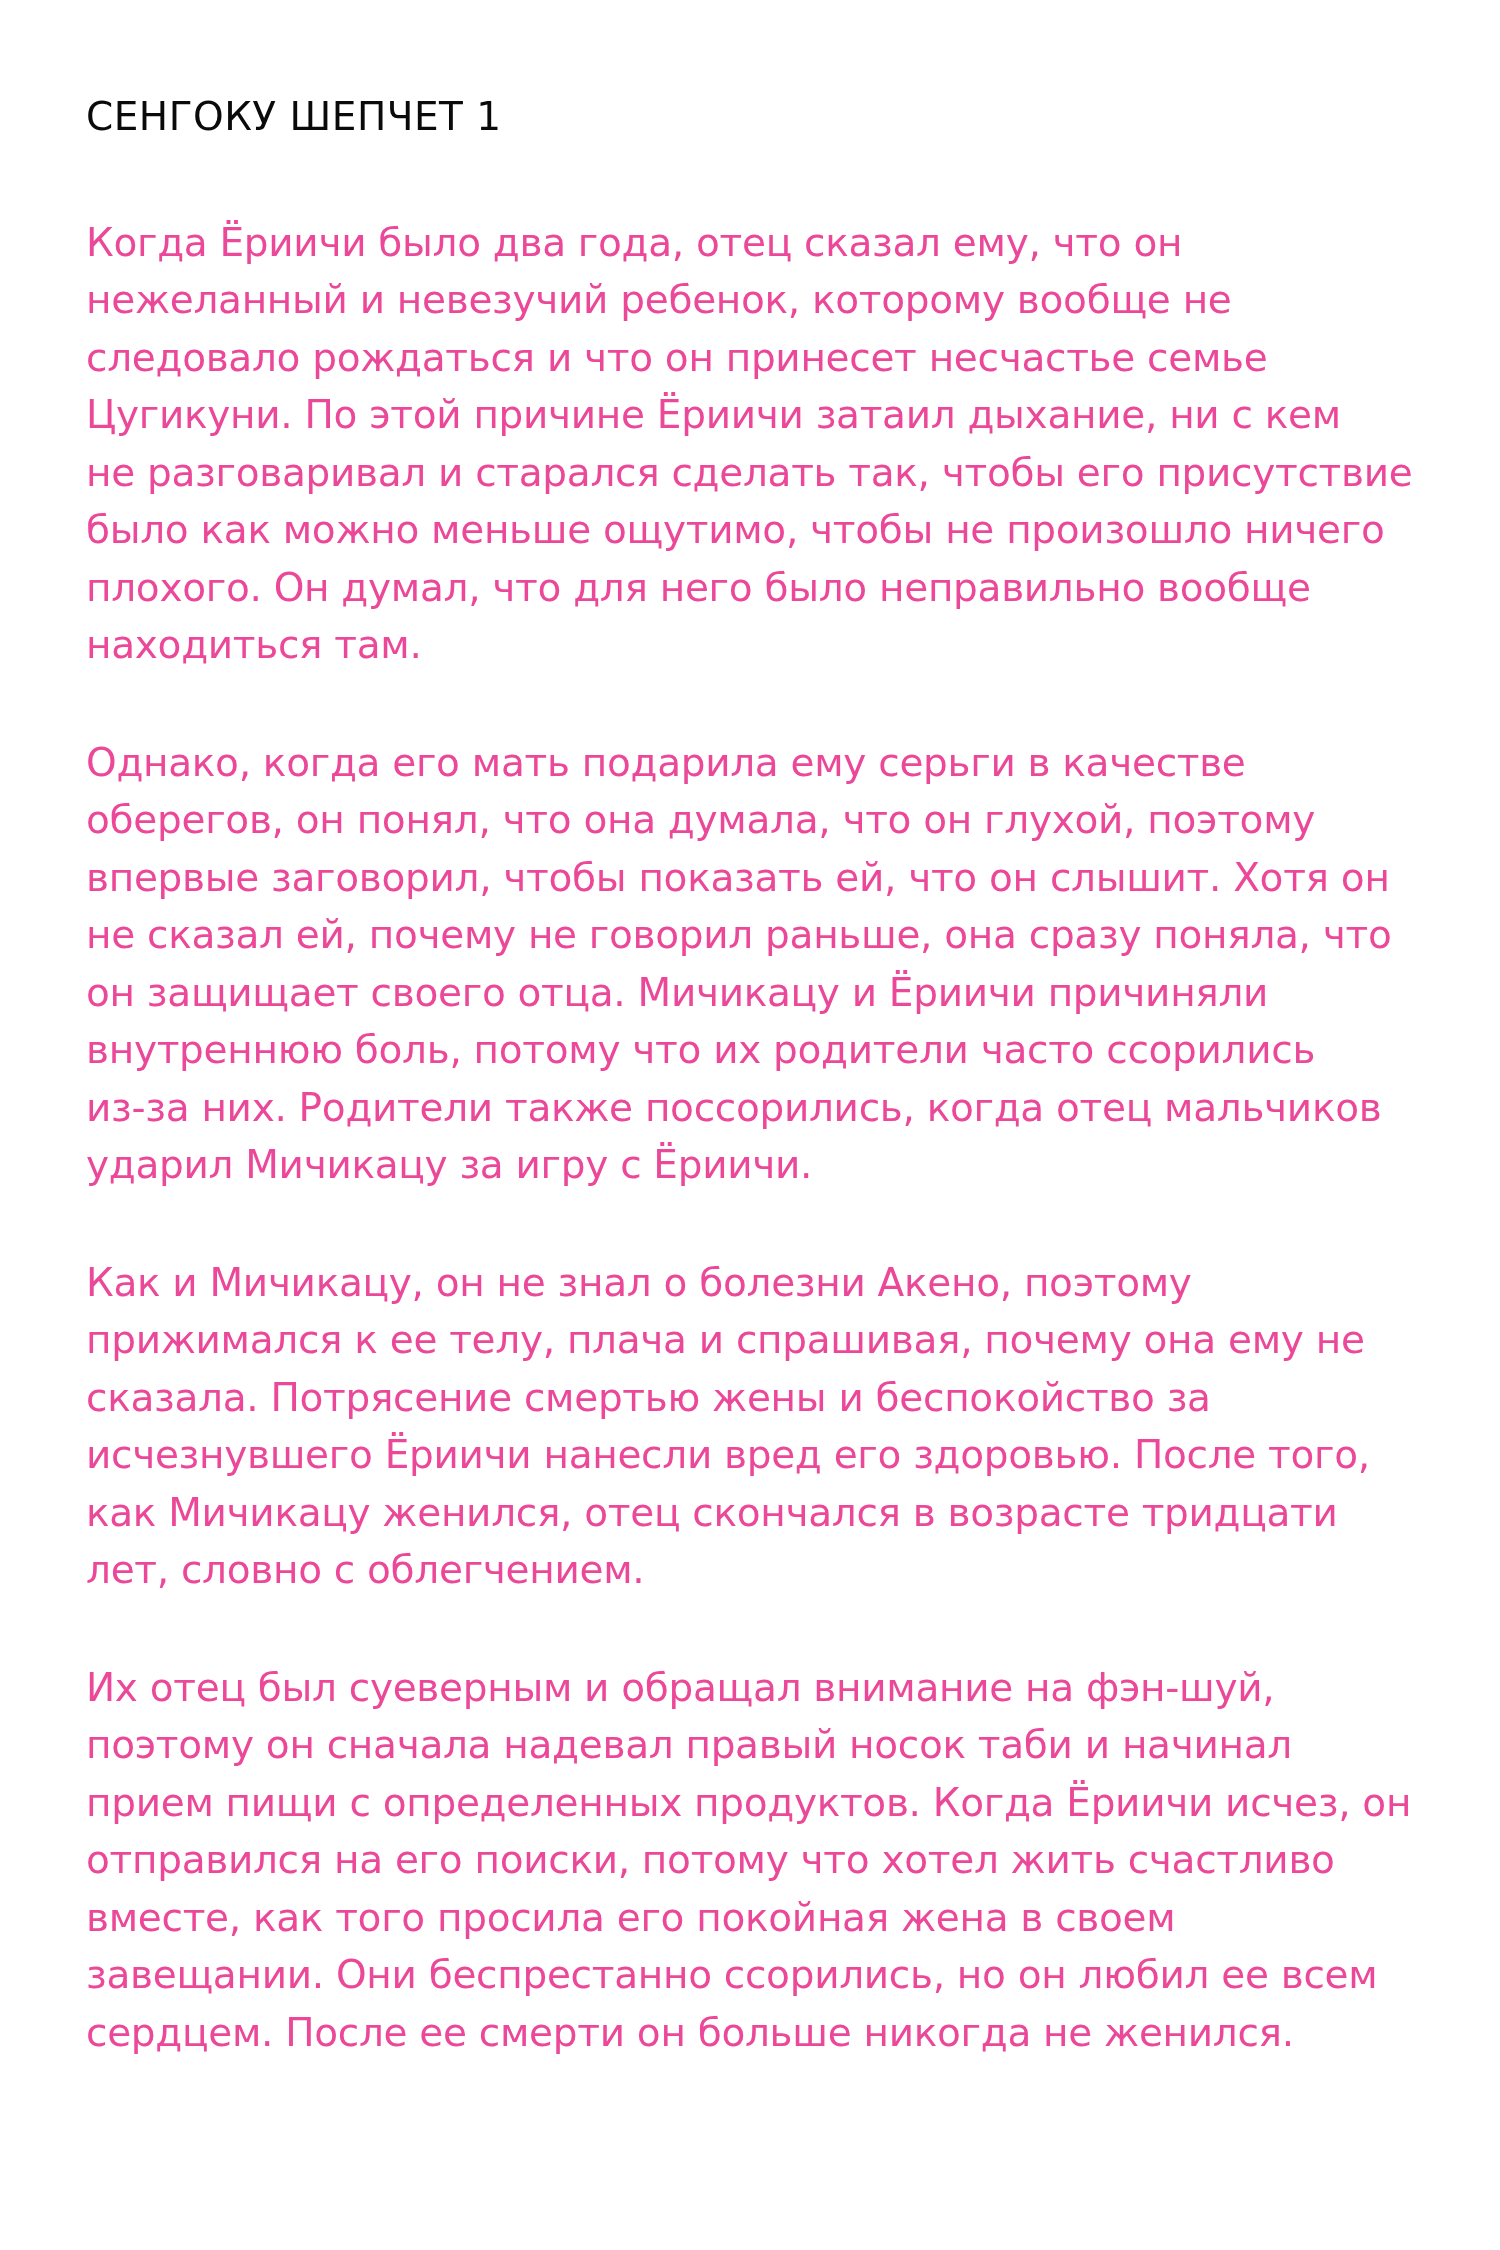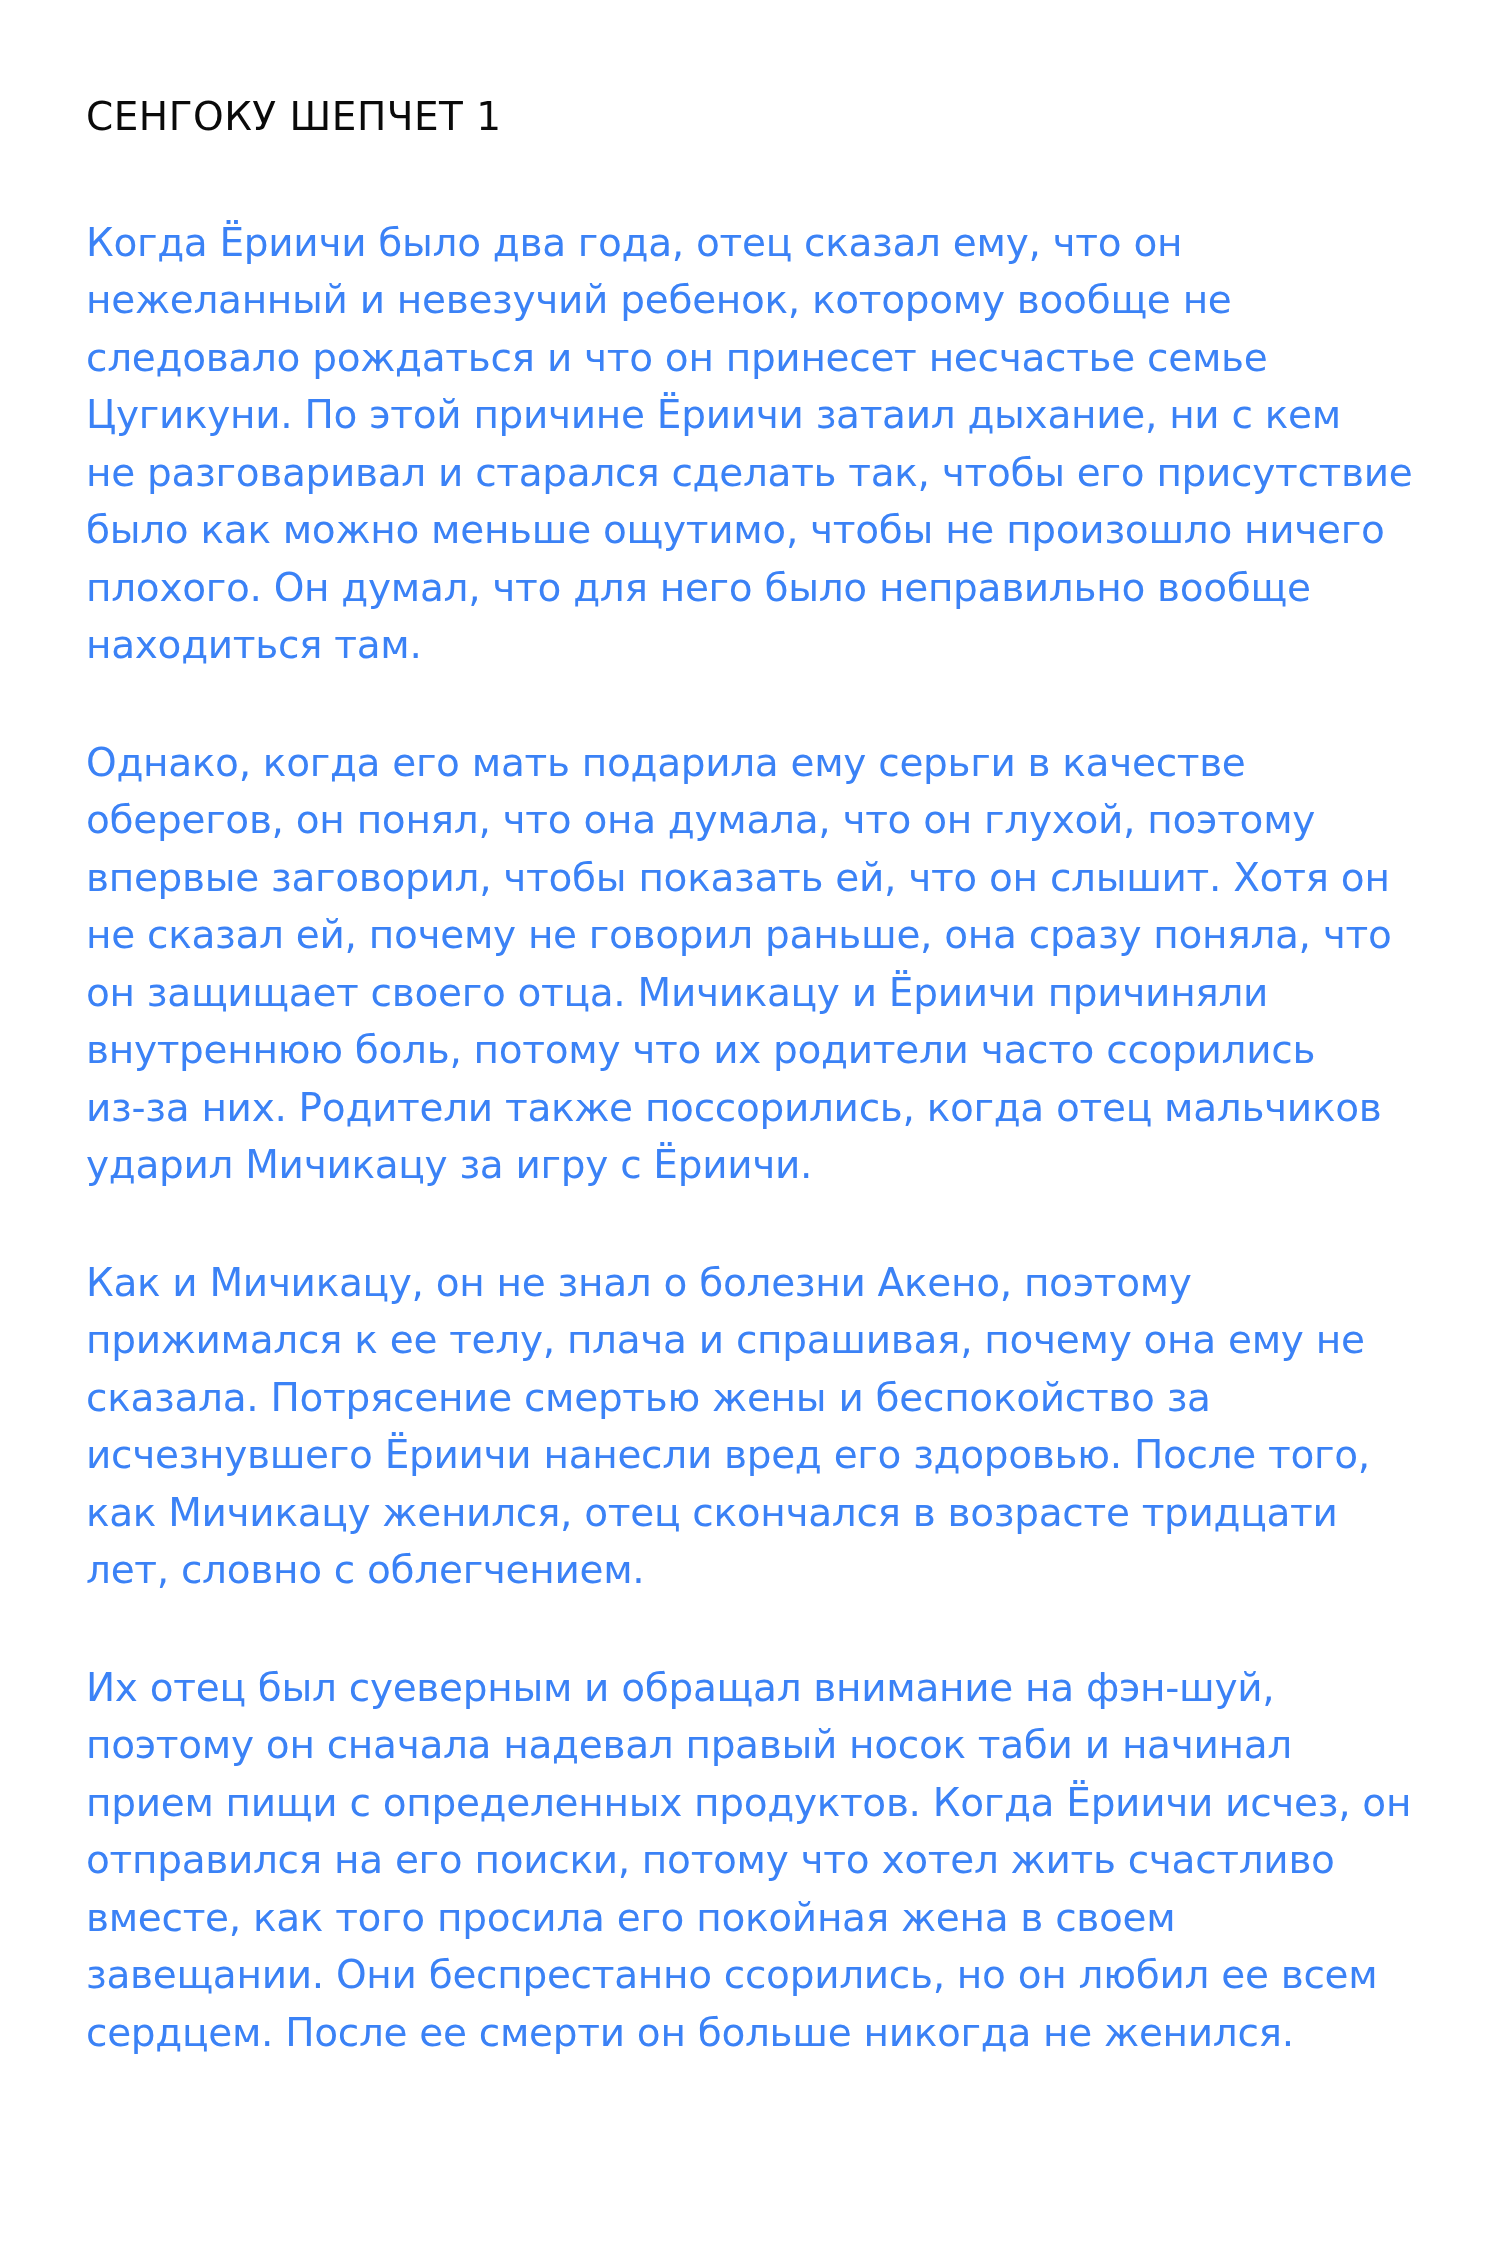--- a/index.html
+++ b/index.html
@@ -30,21 +30,21 @@
     white-space: pre;
     color: #0a0a0a;
   }
   .doc-paragraph {
     margin: 0 0 60px 0;
     font-size: 39px;
     line-height: 57.5px;
     font-weight: normal;
     letter-spacing: -0.3px;
     white-space: pre;
-    color: #3b82f6;
+    color: #ec4899;
   }
 </style>
 </head>
 <body>
 
 <main class="page">
   <h1 class="doc-title">СЕНГОКУ ШЕПЧЕТ 1</h1>
 
   <p class="doc-paragraph">Когда Ёриичи было два года, отец сказал ему, что он
 нежеланный и невезучий ребенок, которому вообще не

